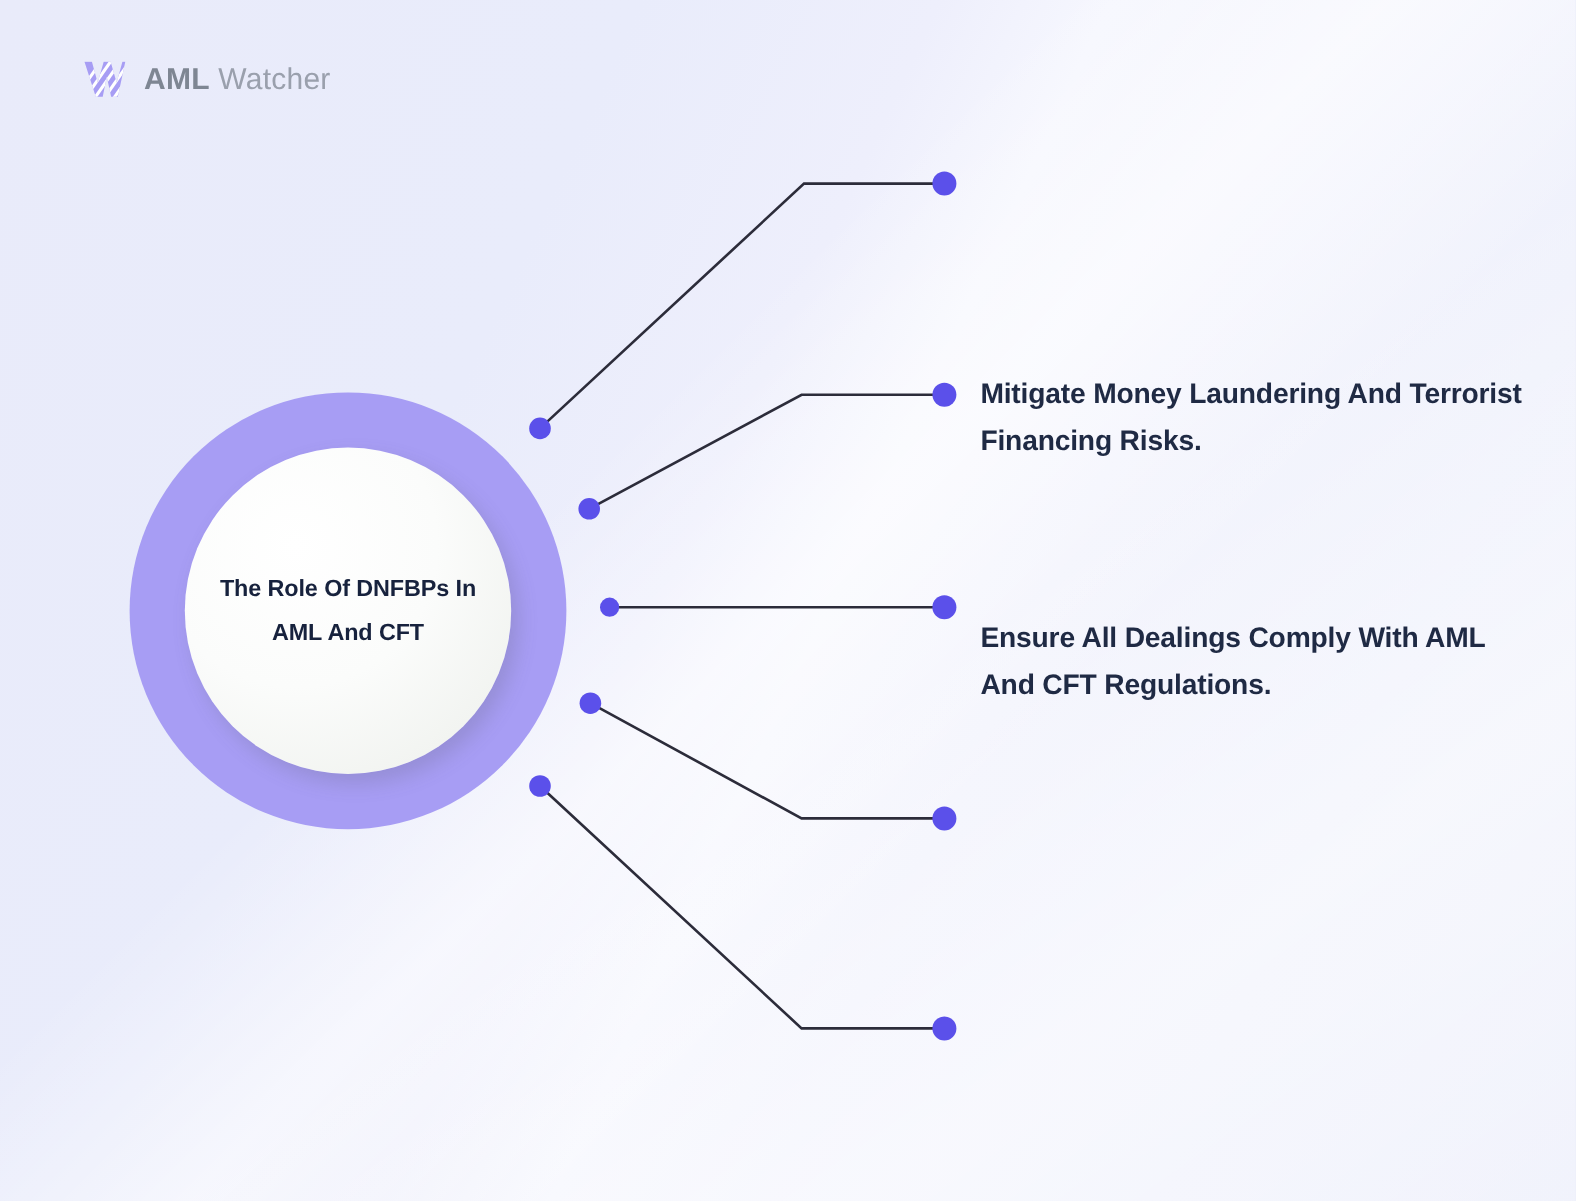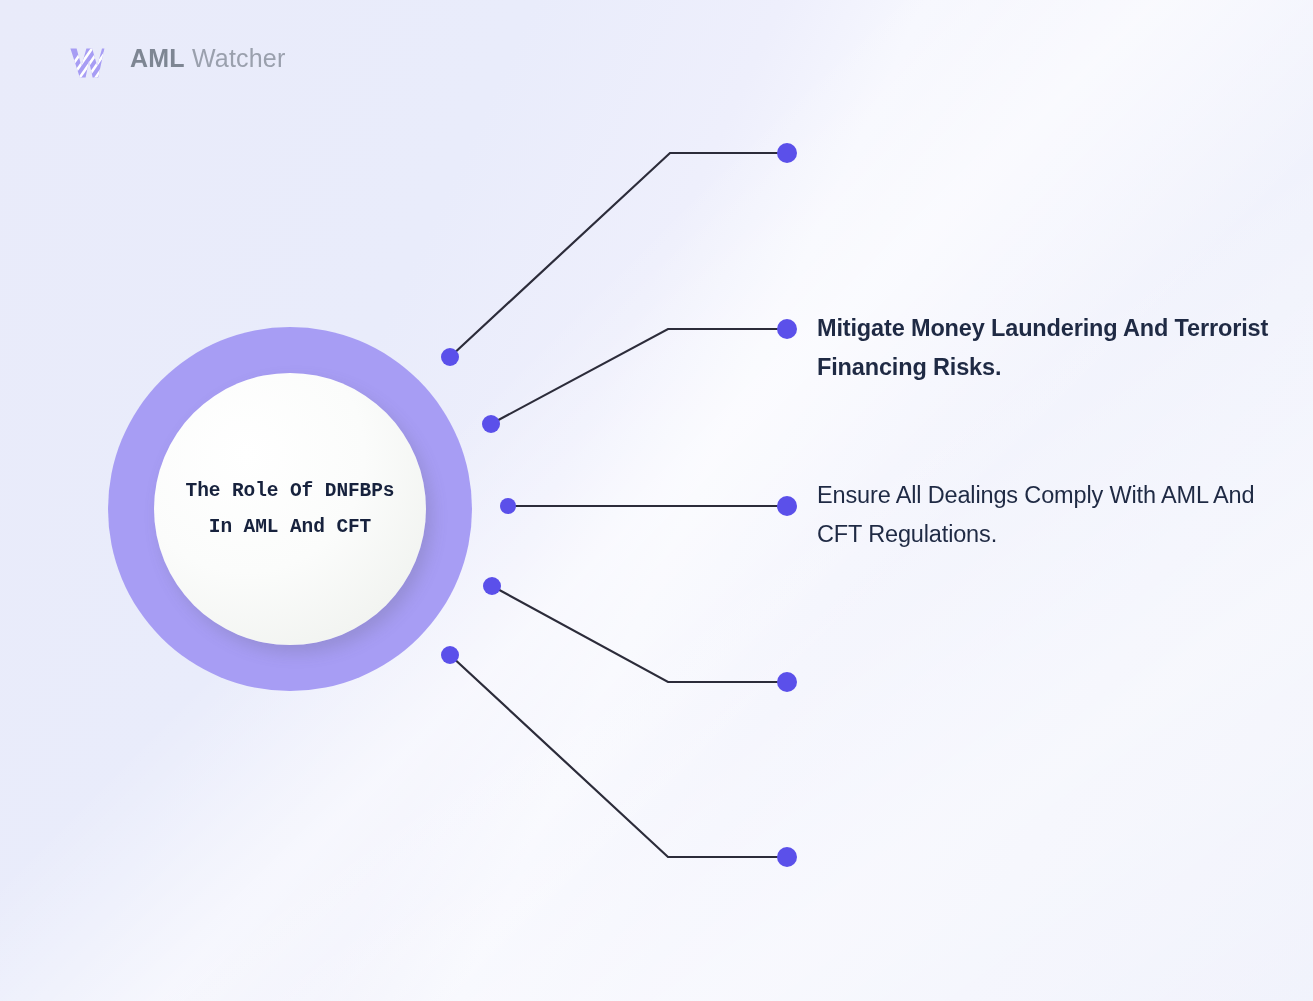--- a/index.html
+++ b/index.html
@@ -46,22 +46,22 @@
       linear-gradient(145deg, rgba(255,255,255,0) 55%, rgba(255,255,255,0.45) 78%, rgba(255,255,255,0.18) 100%);
     pointer-events: none;
   }
 
   
   .logo {
     position: absolute;
     left: 68px;
     top: 46px;
     display: flex;
-    align-items: flex-start;
-    gap: 24px;
+    align-items: center;
+    gap: 14px;
     height: 40px;
   }
   .logo-mark {
     width: 38px;
     height: 34px;
     display: block;
   }
   .logo-text {
     font-size: 25px;
     letter-spacing: 0.2px;
@@ -90,21 +90,20 @@
     left: 46px;
     top: 46px;
     width: 272px;
     height: 272px;
     border-radius: 50%;
     background: radial-gradient(circle at 34% 30%, #ffffff 0%, #fbfcfb 45%, #f2f4f1 78%, #eff1ee 100%);
     box-shadow: 6px 8px 16px rgba(90, 92, 110, 0.22);
     display: flex;
     align-items: center;
     justify-content: center;
-    font-family: Liberation Mono, monospace;
   }
   .hub-title {
     color: #17223d;
     font-weight: 700;
     font-size: 19.5px;
     line-height: 1.85;
     text-align: center;
     letter-spacing: -0.1px;
     width: 240px;
   }
@@ -136,21 +135,21 @@
   .item-label {
     position: absolute;
     color: #1f2a44;
     font-size: 23.5px;
     line-height: 1.66;
     letter-spacing: -0.15px;
     width: 460px;
   }
   .item-1 { left: 817px; top: 137px; }
   .item-2 { left: 817px; top: 309px; font-weight: bold; }
-  .item-3 { left: 817px; top: 476px; }
+  .item-3 { left: 817px; top: 512px; font-weight: bold; }
   .item-4 { left: 817px; top: 659px; }
   .item-5 { left: 817px; top: 839px; }
 </style>
 </head>
 <body>
 
 <div class="canvas">
 
   <div class="bg-wash"></div>
   <div class="bg-wash2"></div>

